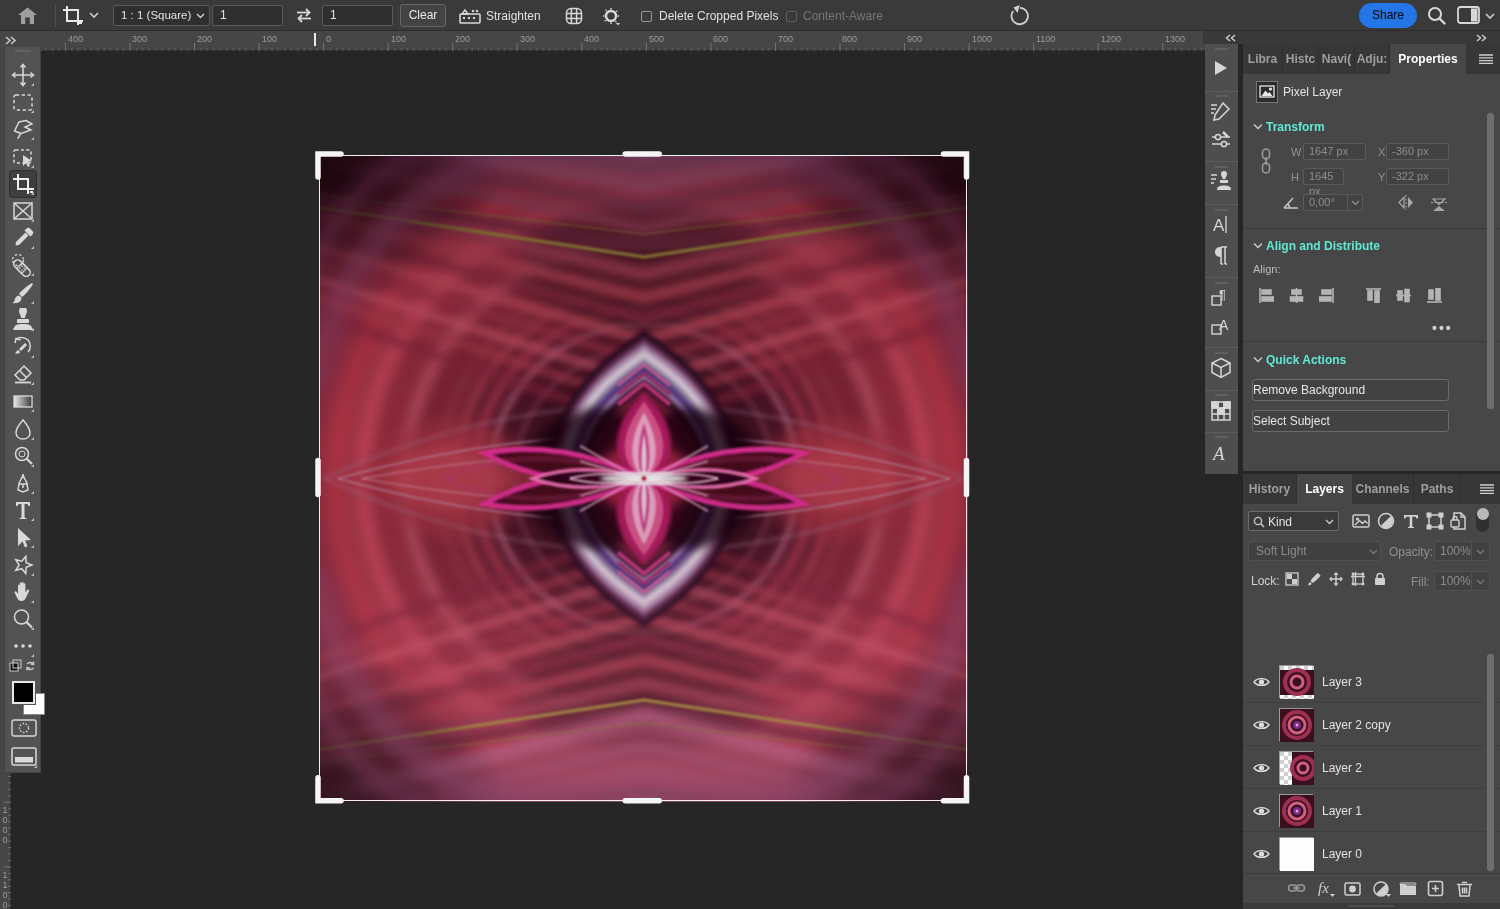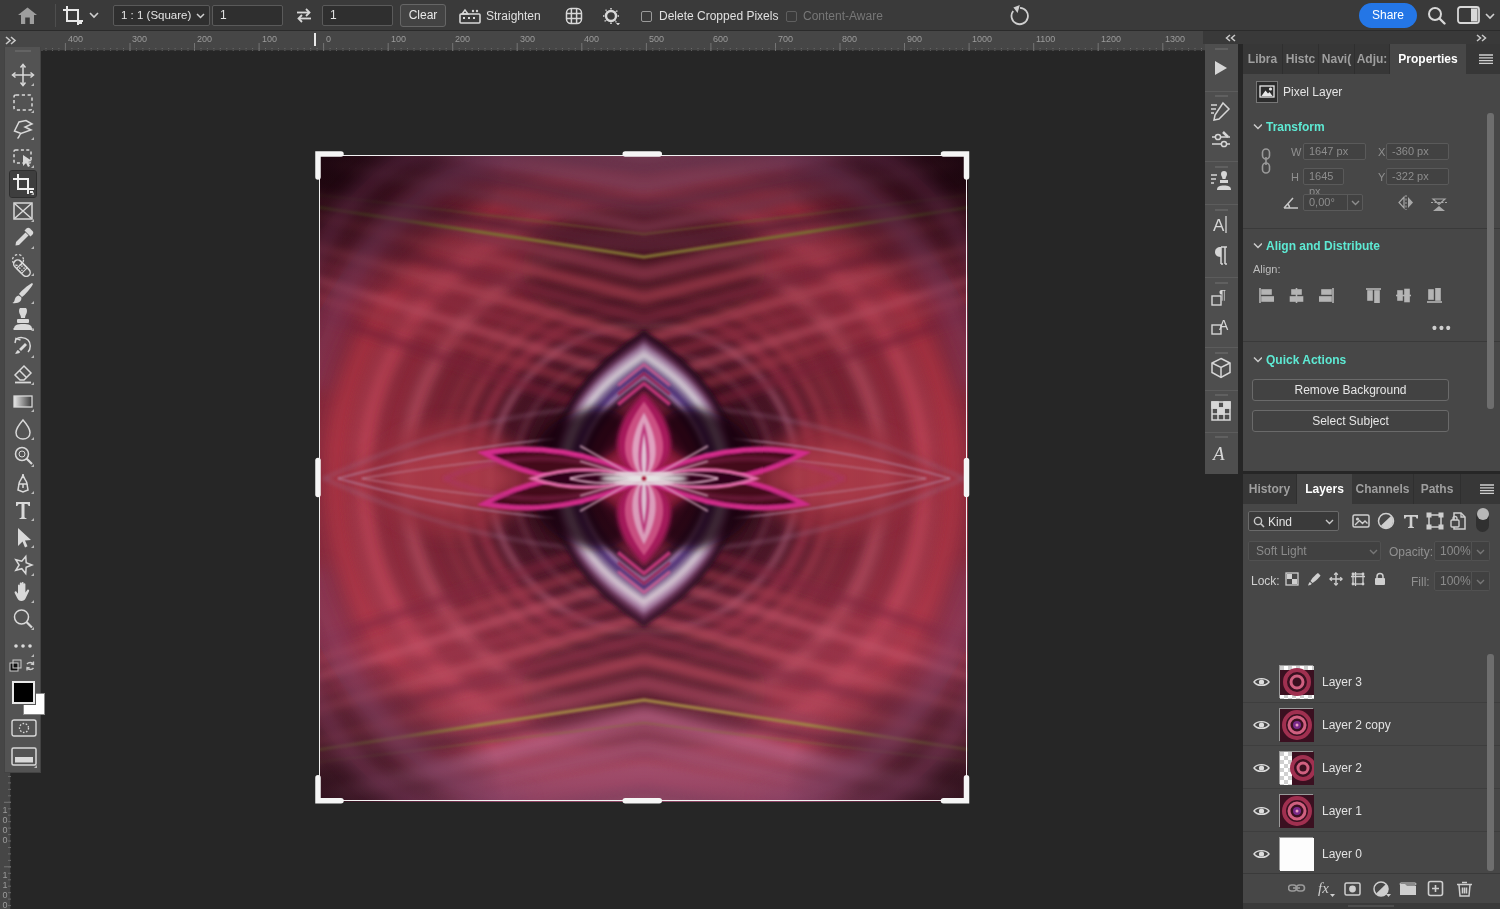--- a/index.html
+++ b/index.html
@@ -2,21 +2,21 @@
 <html><head><meta charset="utf-8"><style>
 *{margin:0;padding:0;box-sizing:border-box;}
 html,body{width:1500px;height:909px;overflow:hidden;}
 body{font-family:"Liberation Sans",sans-serif;background:#262626;position:relative;color:#ddd;-webkit-font-smoothing:antialiased;}
 .abs{position:absolute;}
 
 #topbar{left:0;top:0;width:1500px;height:31px;background:#3a3a3a;border-bottom:1px solid #2b2b2b;z-index:30;}
 .tsep{position:absolute;top:4px;width:1px;height:23px;background:#4e4e4e;}
 .tb-box{position:absolute;top:5px;height:21px;background:#2f2f2f;border:1px solid #5a5a5a;border-radius:2px;color:#e3e3e3;font-size:12px;line-height:19px;padding-left:7px;}
 .tb-btn{position:absolute;top:4px;height:23px;background:#434343;border:1px solid #666;border-radius:3px;color:#e8e8e8;font-size:12px;text-align:center;}
-#share{position:absolute;left:1359px;top:3px;width:58px;height:25px;border-radius:13px;background:#2476e6;color:#ffffff;font-size:12px;line-height:25px;text-align:center;}
+#share{position:absolute;left:1359px;top:3px;width:58px;height:25px;border-radius:13px;background:#2476e6;color:#000000;font-size:12px;line-height:25px;text-align:center;}
 .toplab{position:absolute;top:9px;font-size:12px;color:#d6d6d6;}
 
 #hruler{left:0;top:31px;width:1205px;height:20px;background:#464646;border-bottom:1px solid #2e2e2e;z-index:10;}
 #vruler{left:0;top:51px;width:11px;height:858px;background:#464646;border-right:1px solid #2e2e2e;z-index:10;}
 .rnum{position:absolute;top:3px;font-size:9px;color:#9b9b9b;}
 .vnum{position:absolute;left:0;font-size:9px;color:#9b9b9b;width:10px;text-align:center;line-height:10px;}
 
 #toolbar{left:4px;top:47px;width:37px;height:726px;background:#535353;border:1px solid #434343;border-top:none;z-index:20;}
 .tool{position:absolute;left:5px;width:26px;height:26px;}
 .tool svg{position:absolute;left:1px;top:1px;}
@@ -29,21 +29,21 @@
 #props{left:1243px;top:44px;width:257px;height:427px;background:#474747;z-index:12;}
 #layers{left:1243px;top:474px;width:257px;height:429px;background:#474747;z-index:12;}
 #laybot{left:1243px;top:903px;width:257px;height:6px;background:#3a3a3a;z-index:12;}
 .tabbar{position:absolute;left:0;top:0;width:257px;height:30px;background:#373737;}
 .tab{position:absolute;top:0;height:30px;background:#373737;color:#9f9f9f;font-size:12px;font-weight:bold;text-align:center;line-height:30px;border-right:1px solid #2f2f2f;}
 .tab.on{background:#474747;color:#fff;font-weight:bold;border-right:none;}
 .sechead{position:absolute;font-size:12px;font-weight:bold;color:#5eead4;}
 .glab{position:absolute;font-size:11px;color:#909090;}
 .wlab{position:absolute;font-size:11px;color:#bdbdbd;}
 .field{position:absolute;height:17px;border:1px solid #5a5a5a;border-radius:2px;color:#8d8d8d;font-size:11px;line-height:15px;padding-left:5px;background:#424242;}
-.pbtn{position:absolute;left:9px;width:197px;height:22px;background:#424242;border:1px solid #6a6a6a;border-radius:3px;color:#e6e6e6;font-size:12px;text-align:center;line-height:20px;}
+.pbtn{position:absolute;left:9px;width:197px;height:22px;background:#424242;border:1px solid #6a6a6a;border-radius:3px;color:#e6e6e6;font-size:12px;line-height:20px;}
 .divl{position:absolute;left:0;width:257px;height:1px;background:#3a3a3a;}
 .chev{position:absolute;width:9px;height:9px;}
 .scroll{position:absolute;left:244px;width:7px;background:#6e6e6e;border-radius:3px;}
 
 .lrow{position:absolute;left:0;width:257px;height:43px;border-bottom:1px solid #3e3e3e;}
 .lthumb{position:absolute;left:36px;top:5px;width:34px;height:33px;border:1px solid #9a9a9a;}
 .lname{position:absolute;left:79px;top:15px;font-size:12px;color:#e2e2e2;}
 .eye{position:absolute;left:10px;top:14px;}
 </style></head><body>
 <div id="topbar" class="abs">

